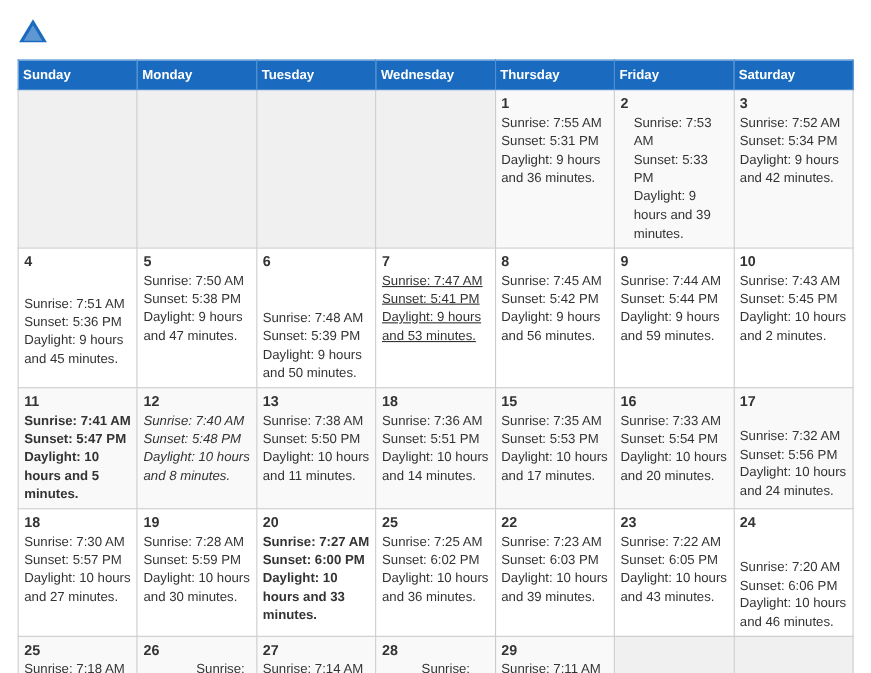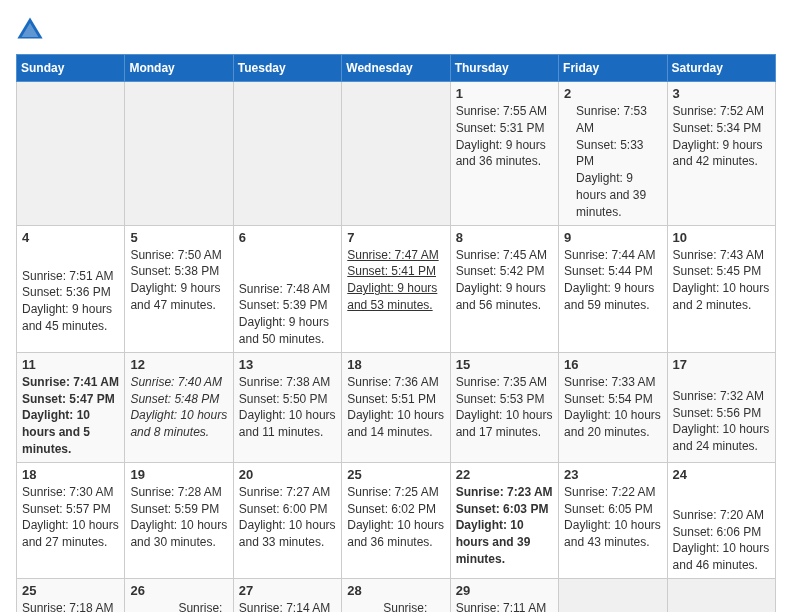--- a/index.html
+++ b/index.html
@@ -245,33 +245,33 @@
 Daylight: 10 hours and 27 minutes.</div>
         </td>
         <td>
           <span class="day-num">19</span>
           <div class="cell-content" style="white-space: pre-line;">Sunrise: 7:28 AM
 Sunset: 5:59 PM
 Daylight: 10 hours and 30 minutes.</div>
         </td>
         <td>
           <span class="day-num">20</span>
-          <div class="cell-content" style="white-space: pre-line;">Sunrise: 7:27 AM
+          <div class="cell-content" style="white-space: pre-line; font-weight: bold;">Sunrise: 7:27 AM
 Sunset: 6:00 PM
 Daylight: 10 hours and 33 minutes.</div>
         </td>
         <td>
           <span class="day-num">25</span>
           <div class="cell-content" style="white-space: pre-line;">Sunrise: 7:25 AM
 Sunset: 6:02 PM
 Daylight: 10 hours and 36 minutes.</div>
         </td>
         <td>
           <span class="day-num">22</span>
-          <div class="cell-content" style="white-space: pre-line; font-weight: bold;">Sunrise: 7:23 AM
+          <div class="cell-content" style="white-space: pre-line;">Sunrise: 7:23 AM
 Sunset: 6:03 PM
 Daylight: 10 hours and 39 minutes.</div>
         </td>
         <td>
           <span class="day-num">23</span>
           <div class="cell-content" style="white-space: pre-line;">Sunrise: 7:22 AM
 Sunset: 6:05 PM
 Daylight: 10 hours and 43 minutes.</div>
         </td>
         <td>

